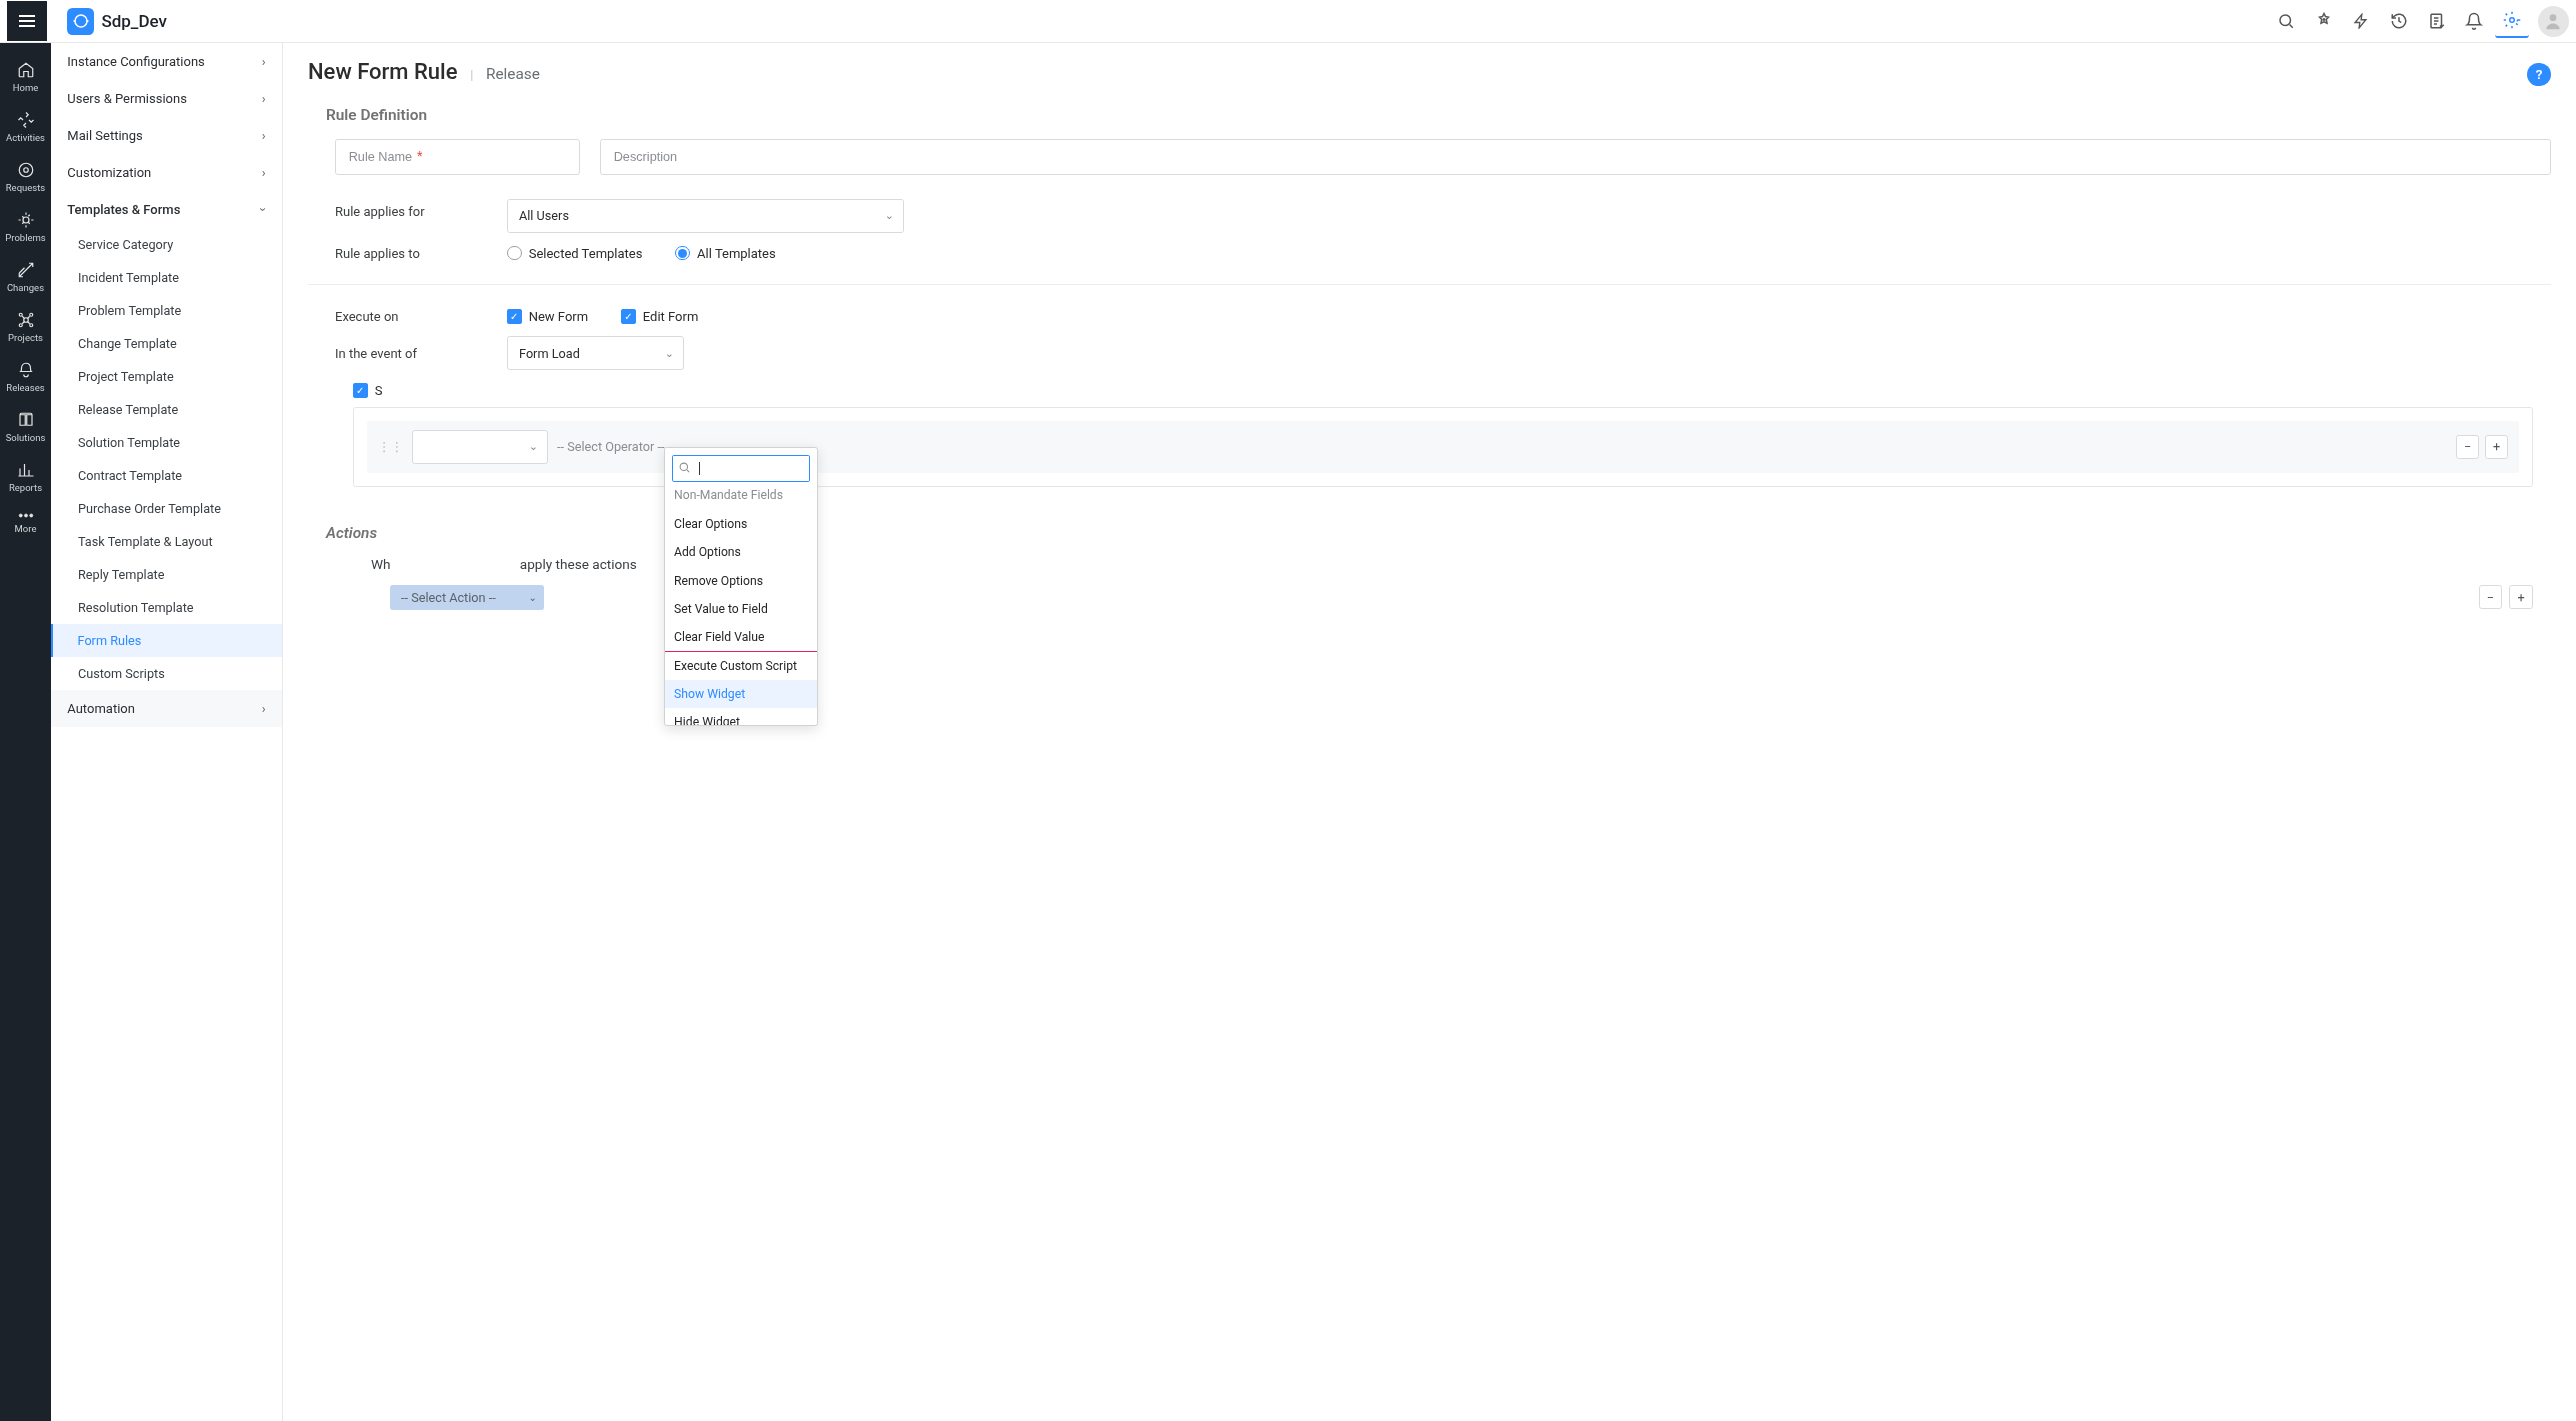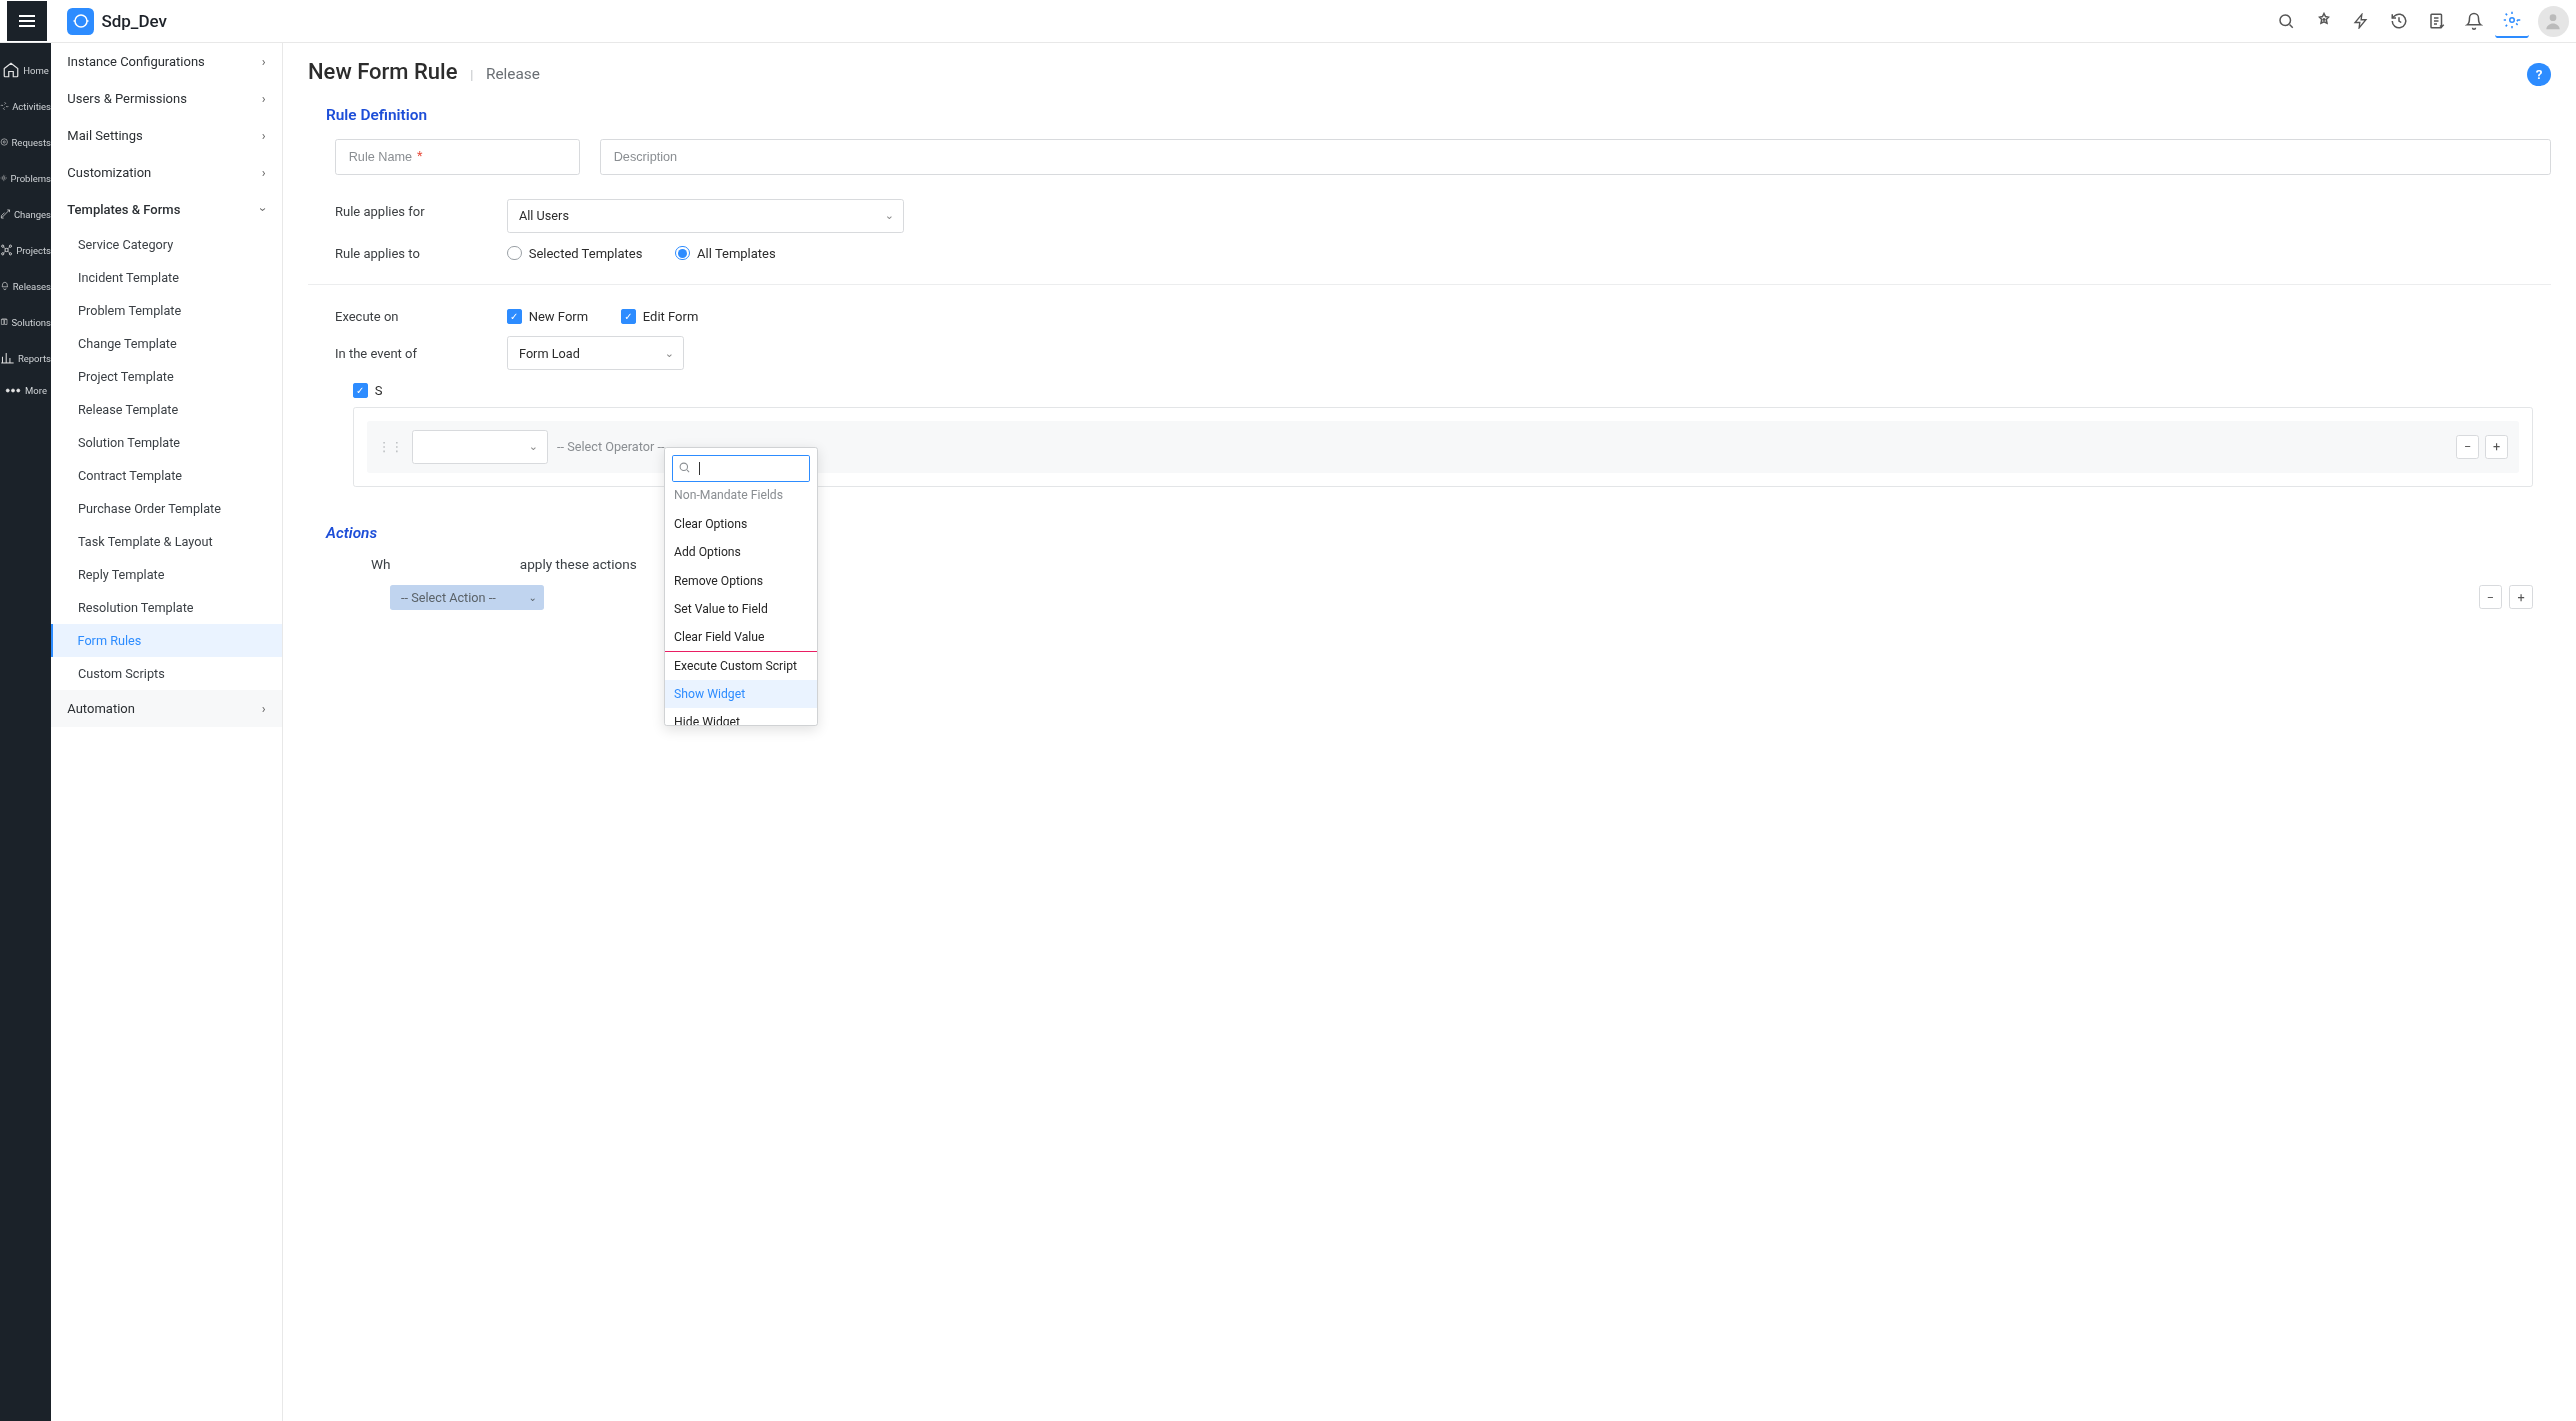--- a/index.html
+++ b/index.html
@@ -17,38 +17,38 @@
 .topbar-right { margin-left: auto; display: flex; align-items: center; gap: 3.6px; }
 .topbar-icon { width: 34px; height: 34px; display: flex; align-items: center; justify-content: center; cursor: pointer; color: #555; border-radius: 3.6px; }
 .topbar-icon.active { color: #2d8cff; border-bottom: 2.7px solid #2d8cff; }
 .avatar { width: 31px; height: 31px; border-radius: 50%; background: #e5e5e5; margin-left: 5.4px; display:flex; align-items:center; justify-content:center; }
 
 
 .shell { display: flex; height: calc(100vh - 43px); }
 
 
 .vnav { width: 51px; background: #1b2229; display: flex; flex-direction: column; align-items: center; padding-top: 9px; color: #eaeaea; }
-.vnav-item { width: 51px; display: flex; flex-direction: row; align-items: center; justify-content: center; padding: 9px 0; cursor: pointer; font-size: 9.5px; color: #cfd3d6; gap:3px; }
+.vnav-item { width: 51px; display: flex; flex-direction: column; align-items: center; justify-content: center; padding: 9px 0; cursor: pointer; font-size: 9.5px; color: #cfd3d6; gap:3px; }
 .vnav-item svg { stroke: #e5e5e5; }
 
 
 .sidebar { width: 232px; border-right: 0.9px solid #e8e8e8; overflow-y: auto; }
 .sidebar-group { display: flex; align-items: center; justify-content: space-between; padding: 11px 16.3px; font-size: 13px; color: #2b2f33; cursor: pointer; }
 .sidebar-group .chev { color: #666; }
 .sidebar-sub { padding: 9px 16.3px 9px 27px; font-size: 12.7px; color: #3a3f44; cursor: pointer; }
 .sidebar-sub.active { background: #eaf3ff; color: #2d8cff; border-left: 2.7px solid #2d8cff; padding-left:24.5px; }
 
 
 .content { flex: 1; overflow-y: auto; padding: 16.3px 25px; position: relative; }
 .page-head { display: flex; align-items: baseline; gap: 12.7px; margin-bottom: 20px; }
 .page-title { font-size: 22px; font-weight: 500; }
 .page-sub { color: #6a6f74; font-size: 15.4px; }
 .help-btn { margin-left: auto; width: 23.6px; height: 23.6px; border-radius: 50%; background: #2d8cff; color:#fff; display:flex; align-items:center; justify-content:center; font-weight:600; font-size:13.6px; cursor:pointer; }
 
-.section-title { font-size: 15.4px; font-weight: 600; margin: 9px 0 14.5px 18px; color: #1d4ed8; }
+.section-title { font-size: 15.4px; font-weight: 600; margin: 9px 0 14.5px 18px; color: #737373; }
 
 .form-row { display: flex; gap: 20px; margin-bottom: 16.3px; margin-left: 27px; margin-right: 0; }
 .text-input { height: 36px; padding: 0 12.7px; border: 0.9px solid #d8dadd; border-radius: 2.7px; font-size: 12.7px; width: 100%; }
 .text-input::placeholder { color: #8a8e92; }
 .field-small { width: 245px; flex: 0 0 245px; border-radius: 15px; }
 .field-grow { flex: 1; }
 
 .lbl-row { display: flex; align-items: center; margin: 12.7px 0 12.7px 27px; }
 .lbl { width: 172px; color: #3c3f42; font-size: 13px; }
 .select-box { height: 34px; min-width: 177px; padding: 0 31px 0 11px; border: 0.9px solid #d8dadd; border-radius: 2.7px; background: #fff; font-size: 12.7px; display: flex; align-items: center; position: relative; cursor: pointer; }

